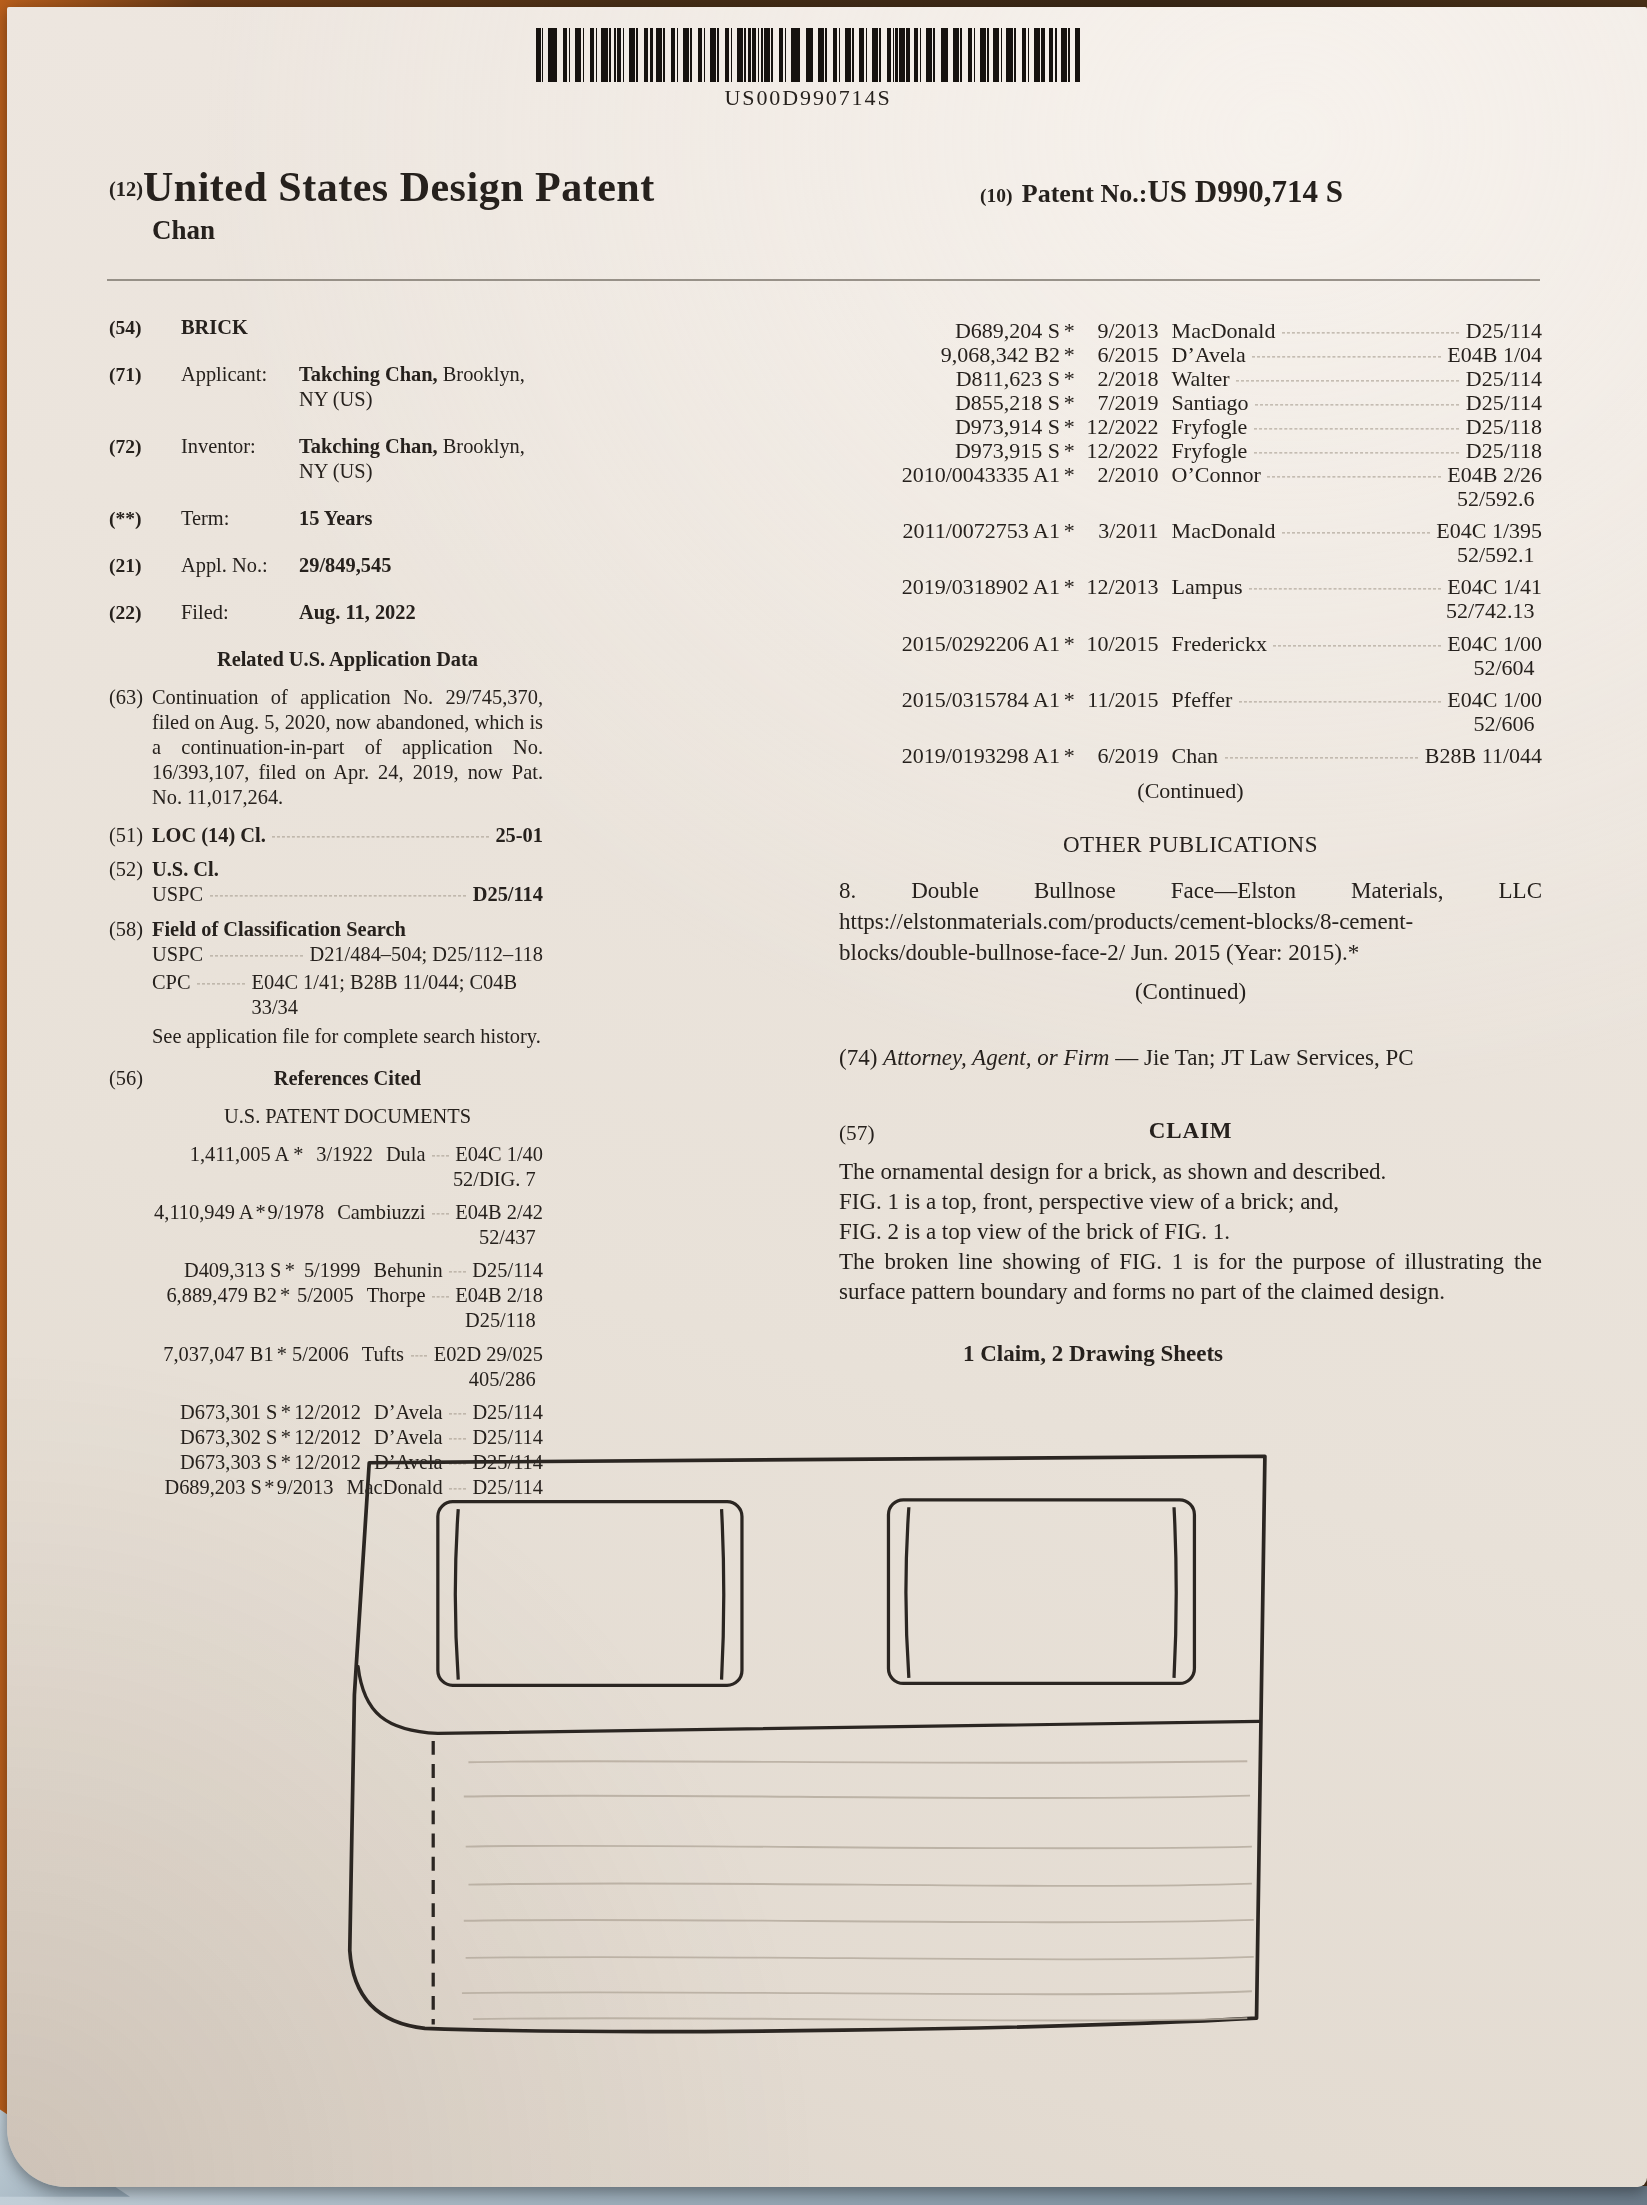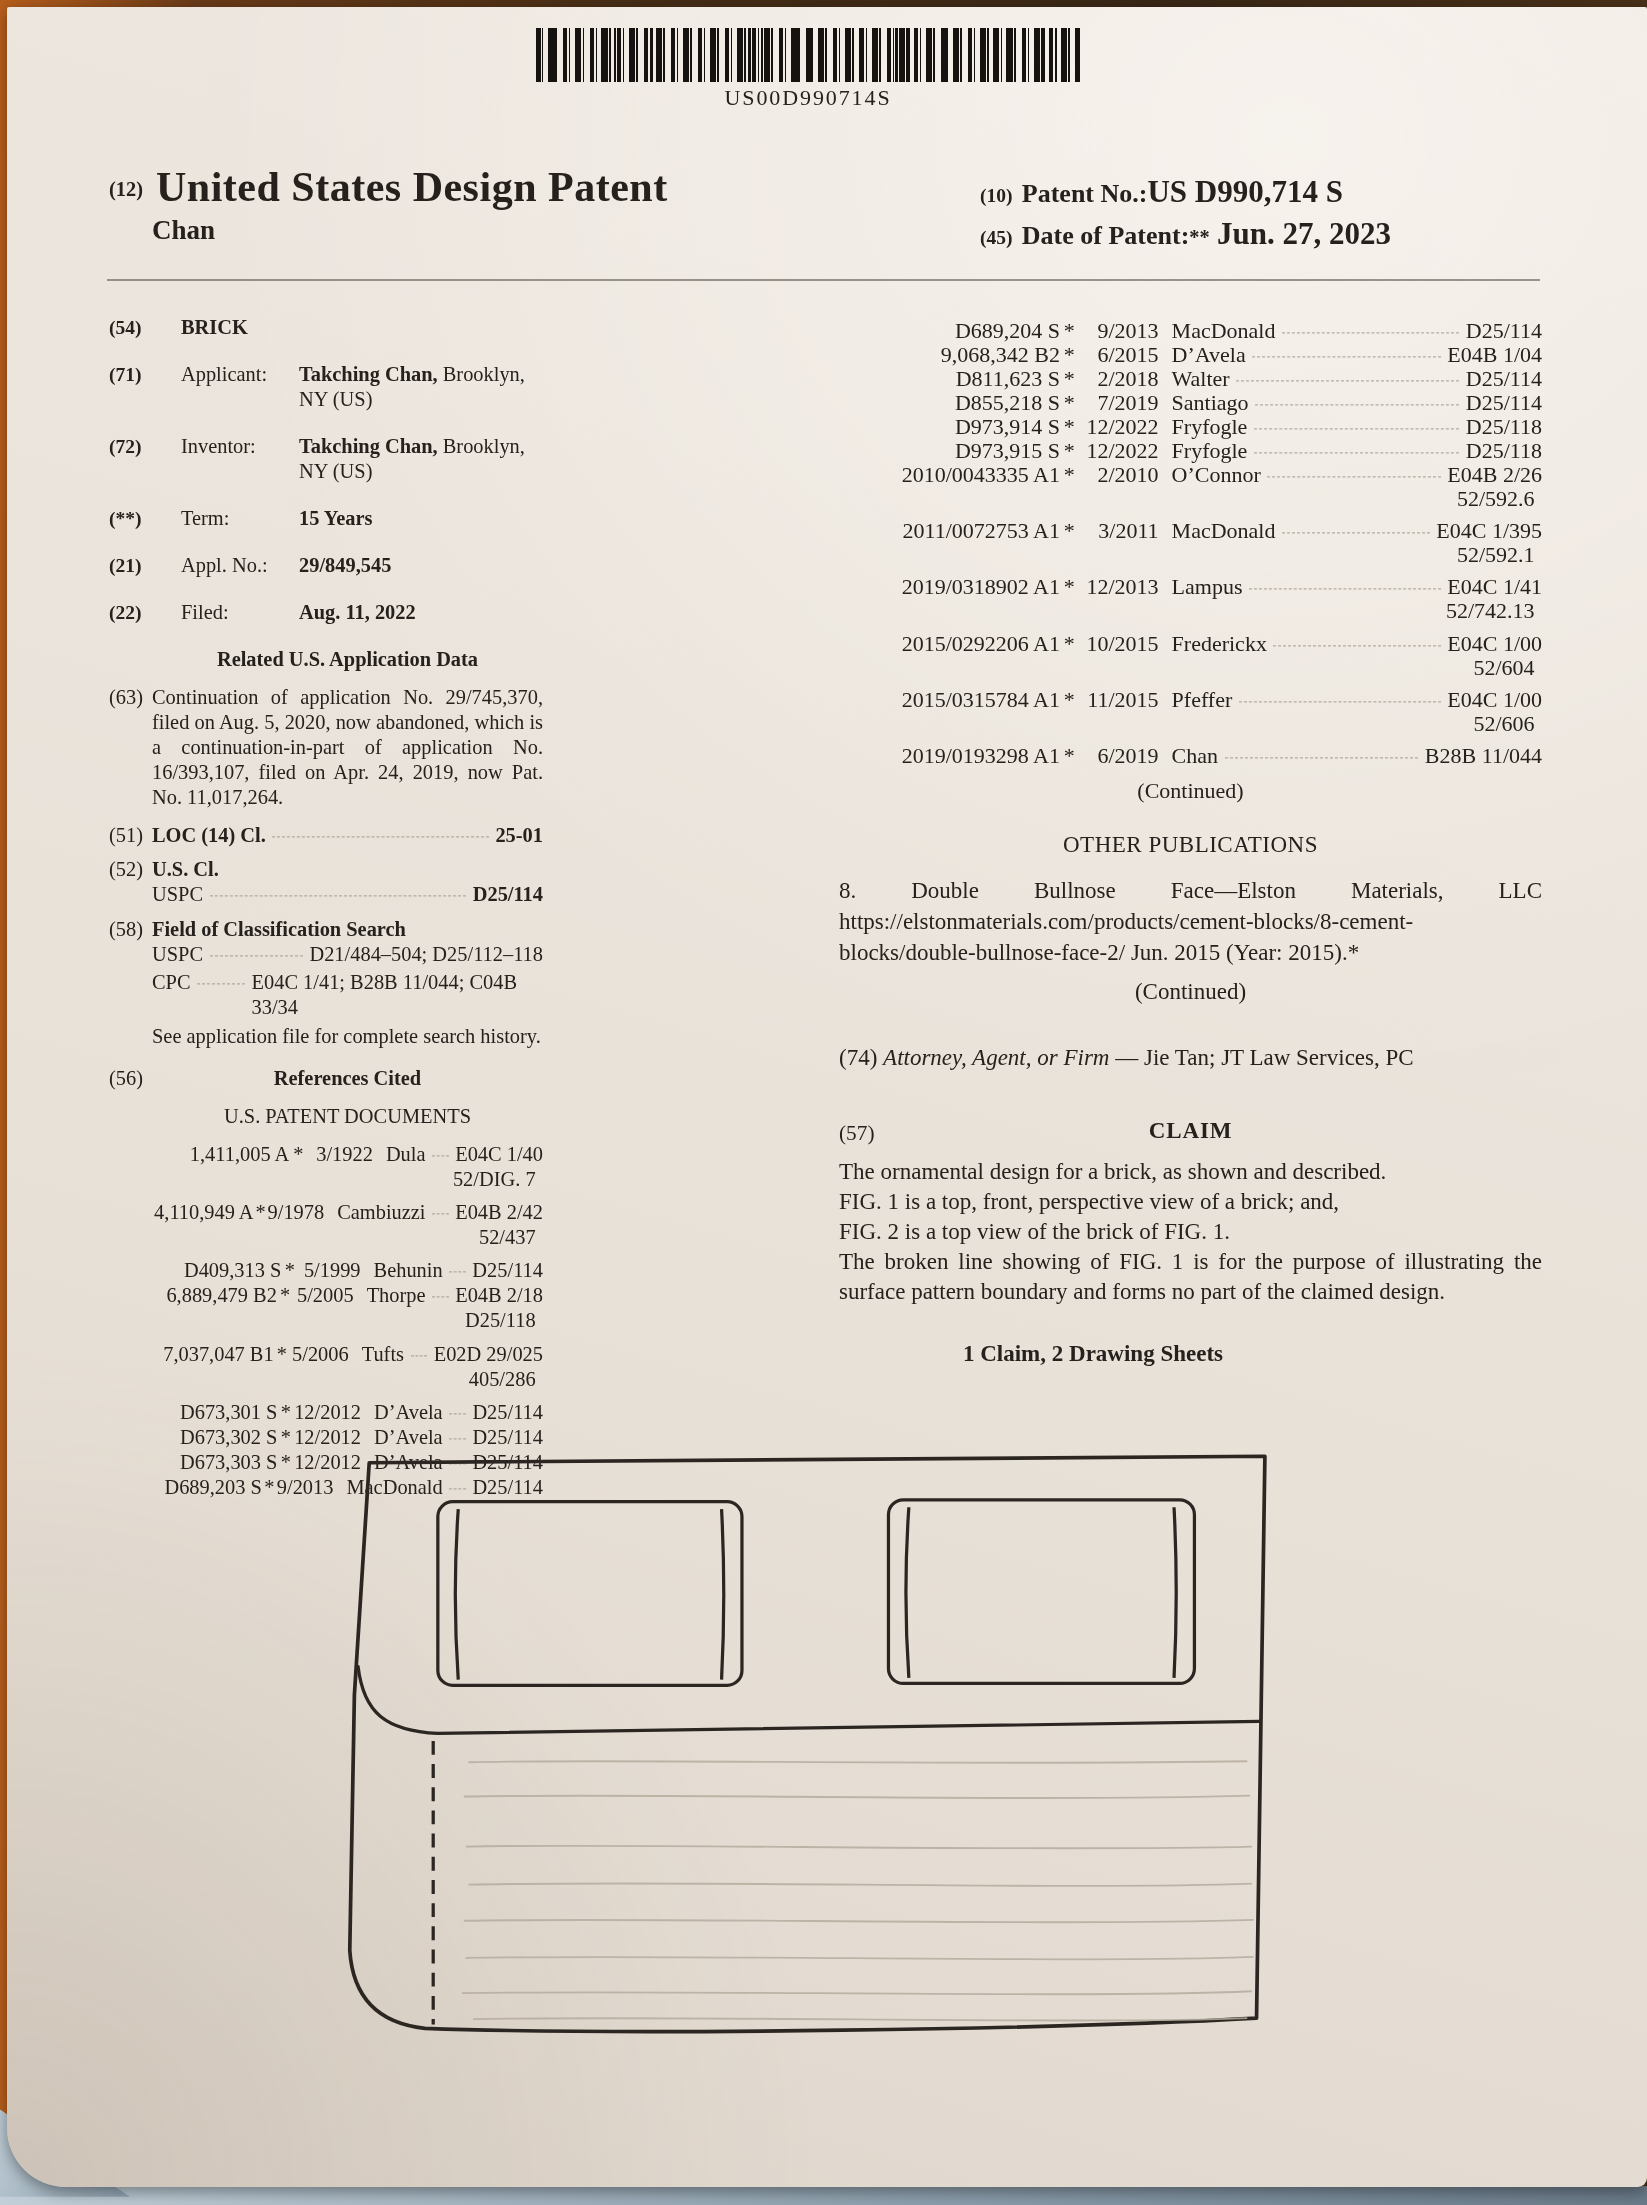--- a/index.html
+++ b/index.html
@@ -21,21 +21,21 @@
   
   .barcode{position:absolute;left:536px;top:28px;width:544px;height:54px;
     background:
       repeating-linear-gradient(90deg,#16120f 0 3.7px,transparent 3.7px 5.6px,#16120f 5.6px 7.4px,transparent 7.4px 12px,#16120f 12px 17.6px,transparent 17.6px 19.5px,#16120f 19.5px 21.3px,transparent 21.3px 27px),
       repeating-linear-gradient(90deg,transparent 0 16px,#16120f 16px 18.6px,transparent 18.6px 29px,#16120f 29px 31px,transparent 31px 49px);}
   .barcode::before,.barcode::after{content:"";position:absolute;top:0;bottom:0;width:4.6px;background:#16120f;}
   .barcode::before{left:0}.barcode::after{right:0}
   .barcode-text{position:absolute;left:536px;top:85px;width:544px;text-align:center;
     font-size:22px;letter-spacing:1.9px;}
   
-  .hdr-left{position:absolute;left:109px;top:163px;display:flex;gap:13px;align-items:flex-start;}
+  .hdr-left{position:absolute;left:109px;top:163px;display:flex;align-items:flex-start;}
   .kind-tag{font-size:20.4px;font-weight:bold;margin-top:15px;}
   .doc-title{font-size:42px;font-weight:bold;letter-spacing:0.5px;white-space:nowrap;}
   .doc-author{position:absolute;left:152px;top:215px;font-size:27px;font-weight:bold;}
   .hdr-right{position:absolute;left:980px;top:174px;width:557px;}
   .hdr-row{display:flex;justify-content:flex-start;align-items:baseline;margin-bottom:5.6px;}
   .hdr-row .tag{font-size:19.5px;font-weight:bold;margin-right:9.3px;}
   .hdr-row .lab{font-size:26px;font-weight:bold;white-space:nowrap;}
   .hdr-row .val{font-size:31px;font-weight:bold;white-space:nowrap;}
   .hdr-row .stars{font-size:20.4px;font-weight:bold;margin-right:7.4px;}
   .rule{position:absolute;left:107px;top:279px;width:1433px;height:1.9px;background:#7a7369;opacity:.75;}
@@ -92,24 +92,20 @@
       <span class="kind-tag">(12)</span>
       <span class="doc-title">United States Design Patent</span>
     </div>
     <div class="doc-author">Chan</div>
 
     <div class="hdr-right">
       <div class="hdr-row">
         <span class="lab"><span class="tag">(10)</span><span>Patent No.:</span></span>
         <span class="val">US D990,714 S</span>
       </div>
-      <div class="hdr-row">
-        <span class="lab"><span class="tag">(45)</span><span>Date of Patent:</span></span>
-        <span class="val"><span class="stars">**</span><span>Jun. 27, 2023</span></span>
-      </div>
     </div>
     <div class="rule"></div>
 
     <div class="col-left">
       <div class="frow">
         <span class="tag">(54)</span>
         <span class="b">BRICK</span>
           <span></span>
       </div>
       <div class="frow">

